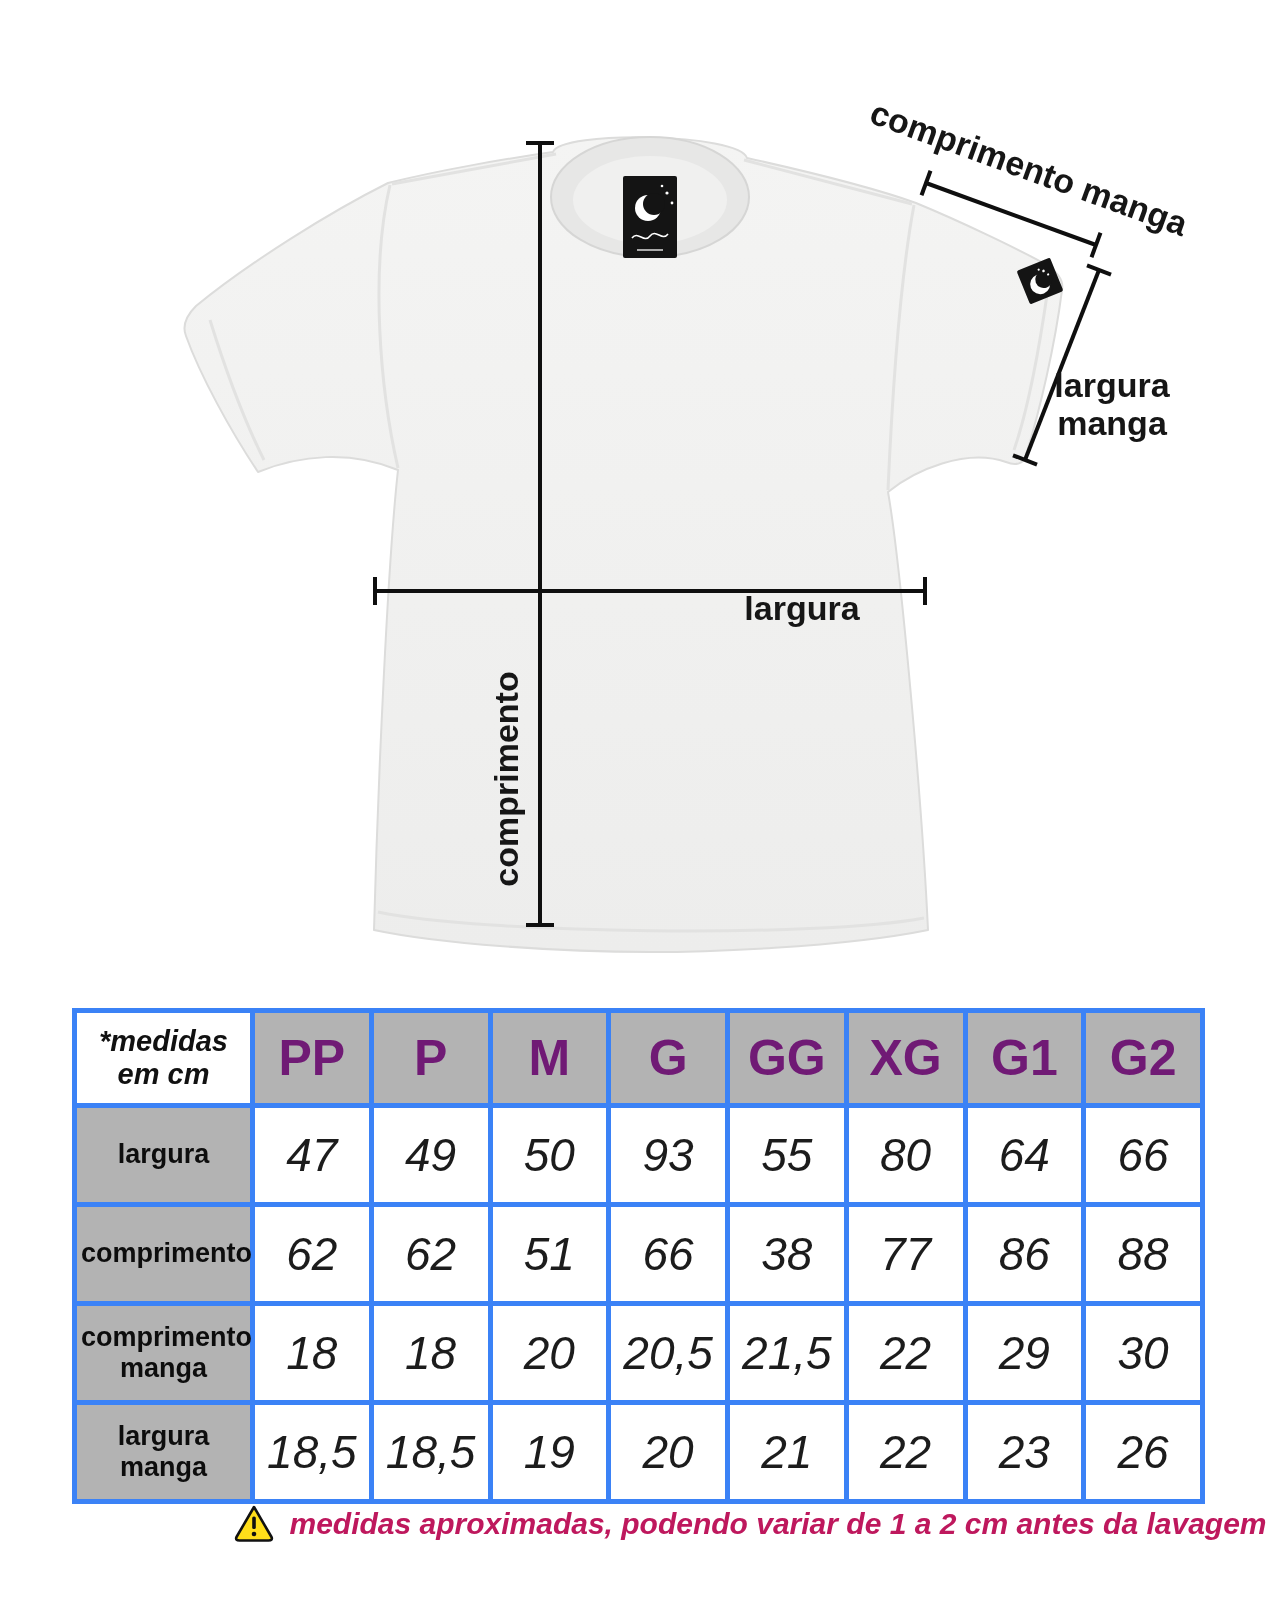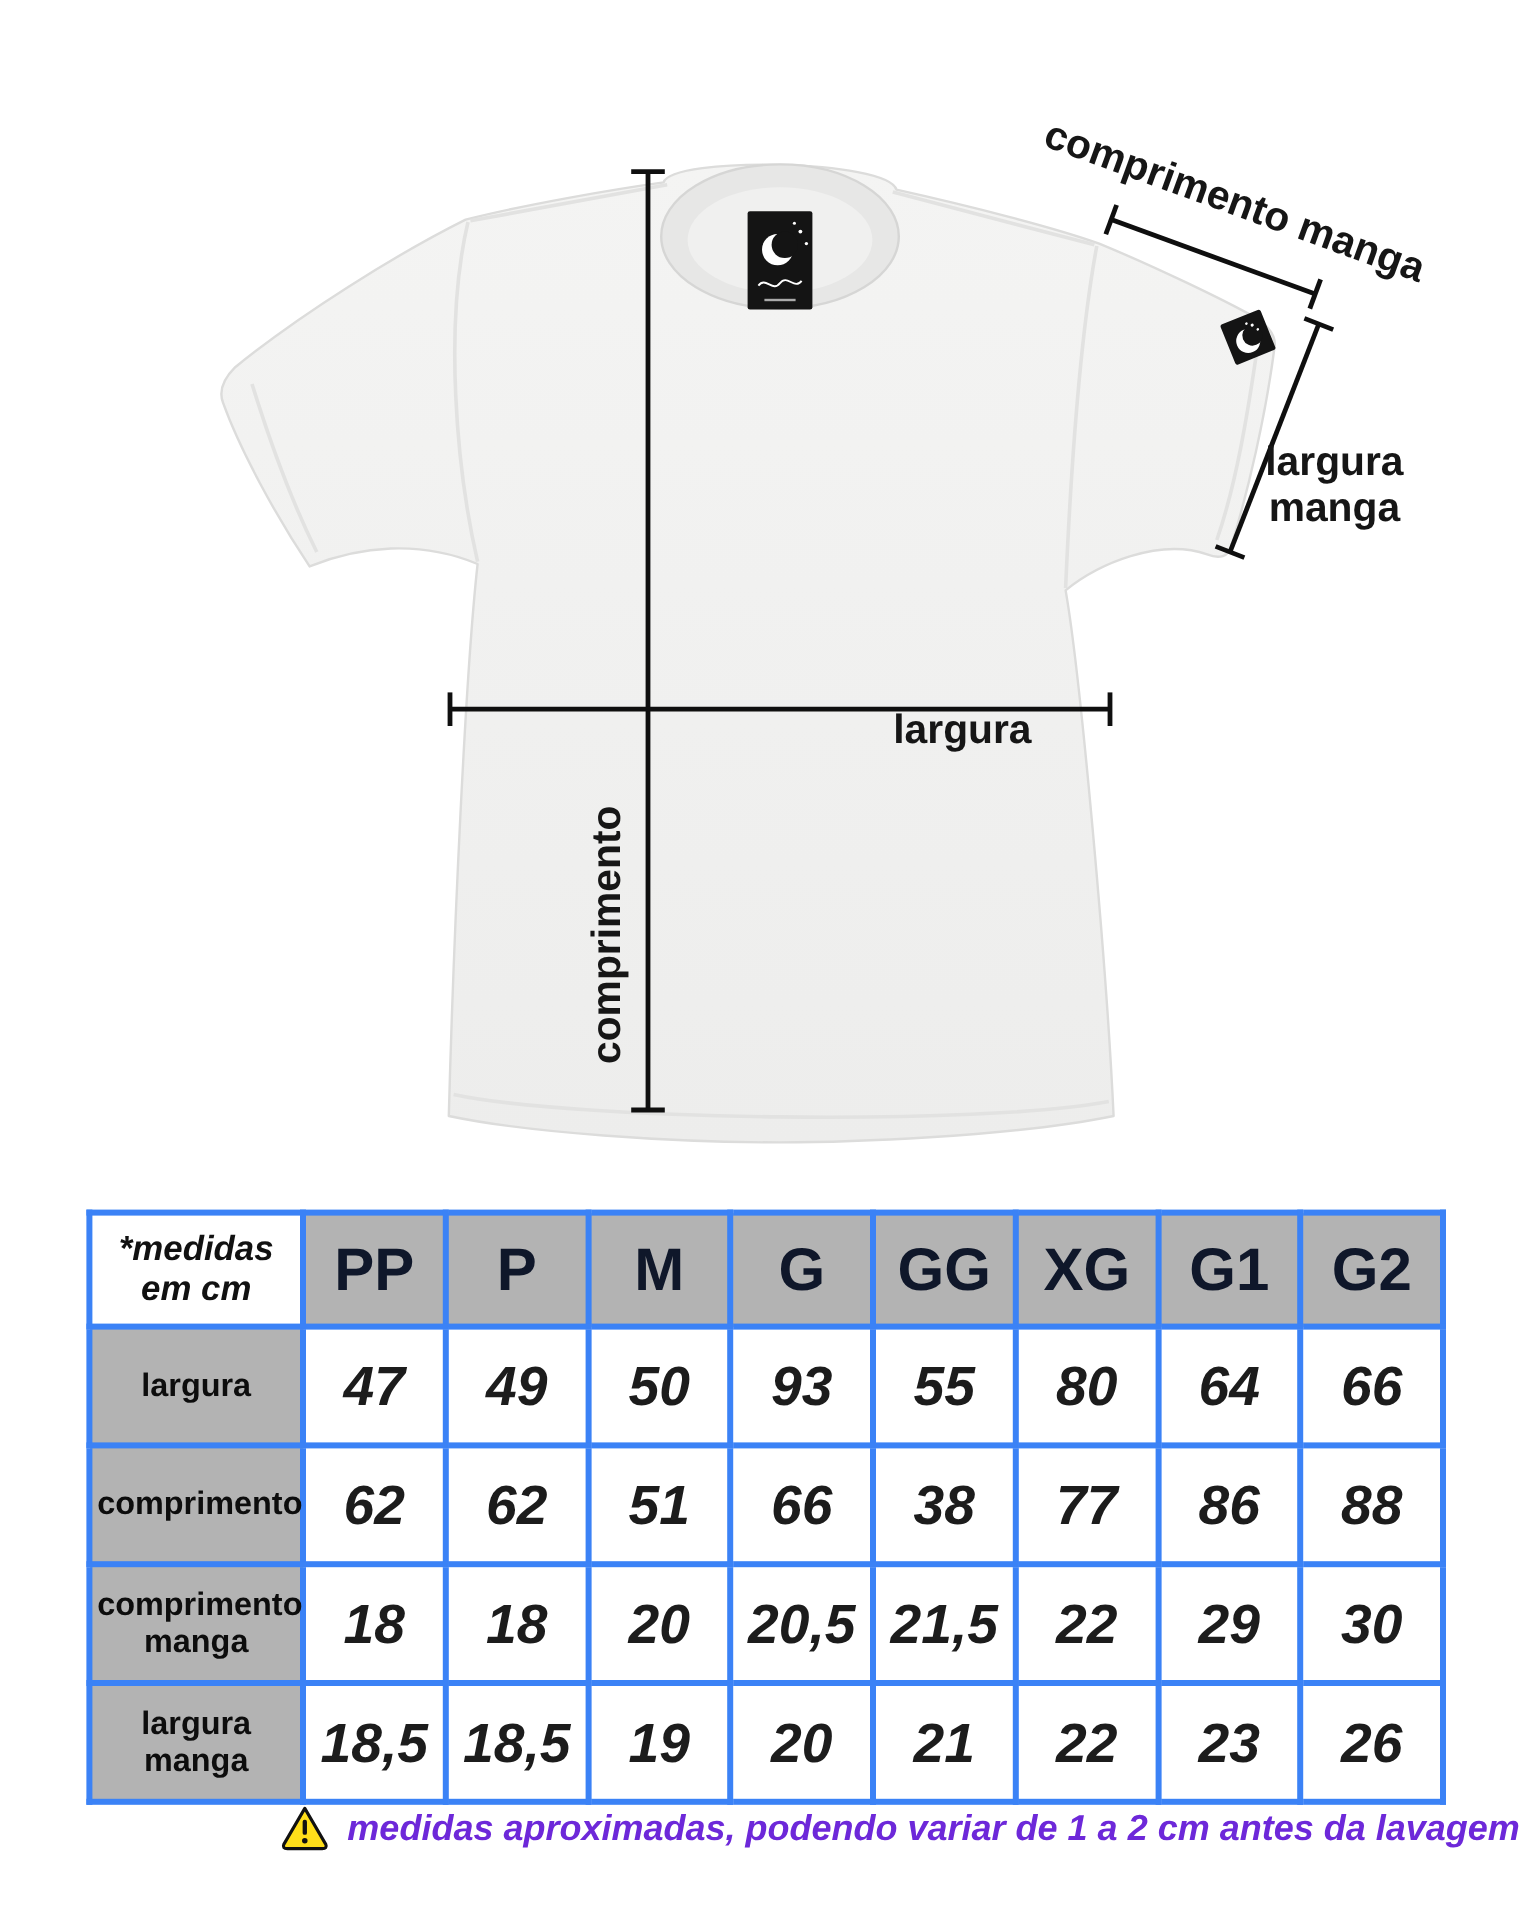--- a/index.html
+++ b/index.html
@@ -32,38 +32,38 @@
     border:5px solid #3b82f6; text-align:center; vertical-align:middle;
   }
   td.corner {
     border:none; background:#fff;
     font-size:29px; font-weight:bold; font-style:italic;
     line-height:1.15; padding:0 8px;
   }
   tr.head { height:95px; }
   tr.body-row { height:99px; }
   th.size-h {
-    background:#b3b3b3; font-size:50px; font-weight:bold; color:#0f172a;
+    background:#b3b3b3; font-size:50px; font-weight:bold; color:#701a75;
   }
   td.rlabel {
     background:#b3b3b3; font-size:27px; font-weight:bold; color:#0d0d0d;
     line-height:1.15; padding:0 4px;
   }
   td.val {
-    background:#fff; font-size:46px; font-style:italic; font-weight:700;
+    background:#fff; font-size:46px; font-style:italic; font-weight:400;
     color:#1c1c1c;
   }
 
   
   .footer {
     position:absolute; left:290px; top:1498px; width:920px; height:52px;
     display:flex; align-items:center; justify-content:center; gap:14px;
   }
   .footer .ftext {
-    font-size:30px; font-weight:bold; font-style:italic; color:#6d28d9;
+    font-size:30px; font-weight:bold; font-style:italic; color:#be185d;
     white-space:nowrap;
   }
   .warn-svg { flex:0 0 auto; }
 </style>
 </head>
 <body>
 
 <div class="page">
 
   <svg class="diagram-svg" width="1279" height="1600" viewBox="0 0 1279 1600">

